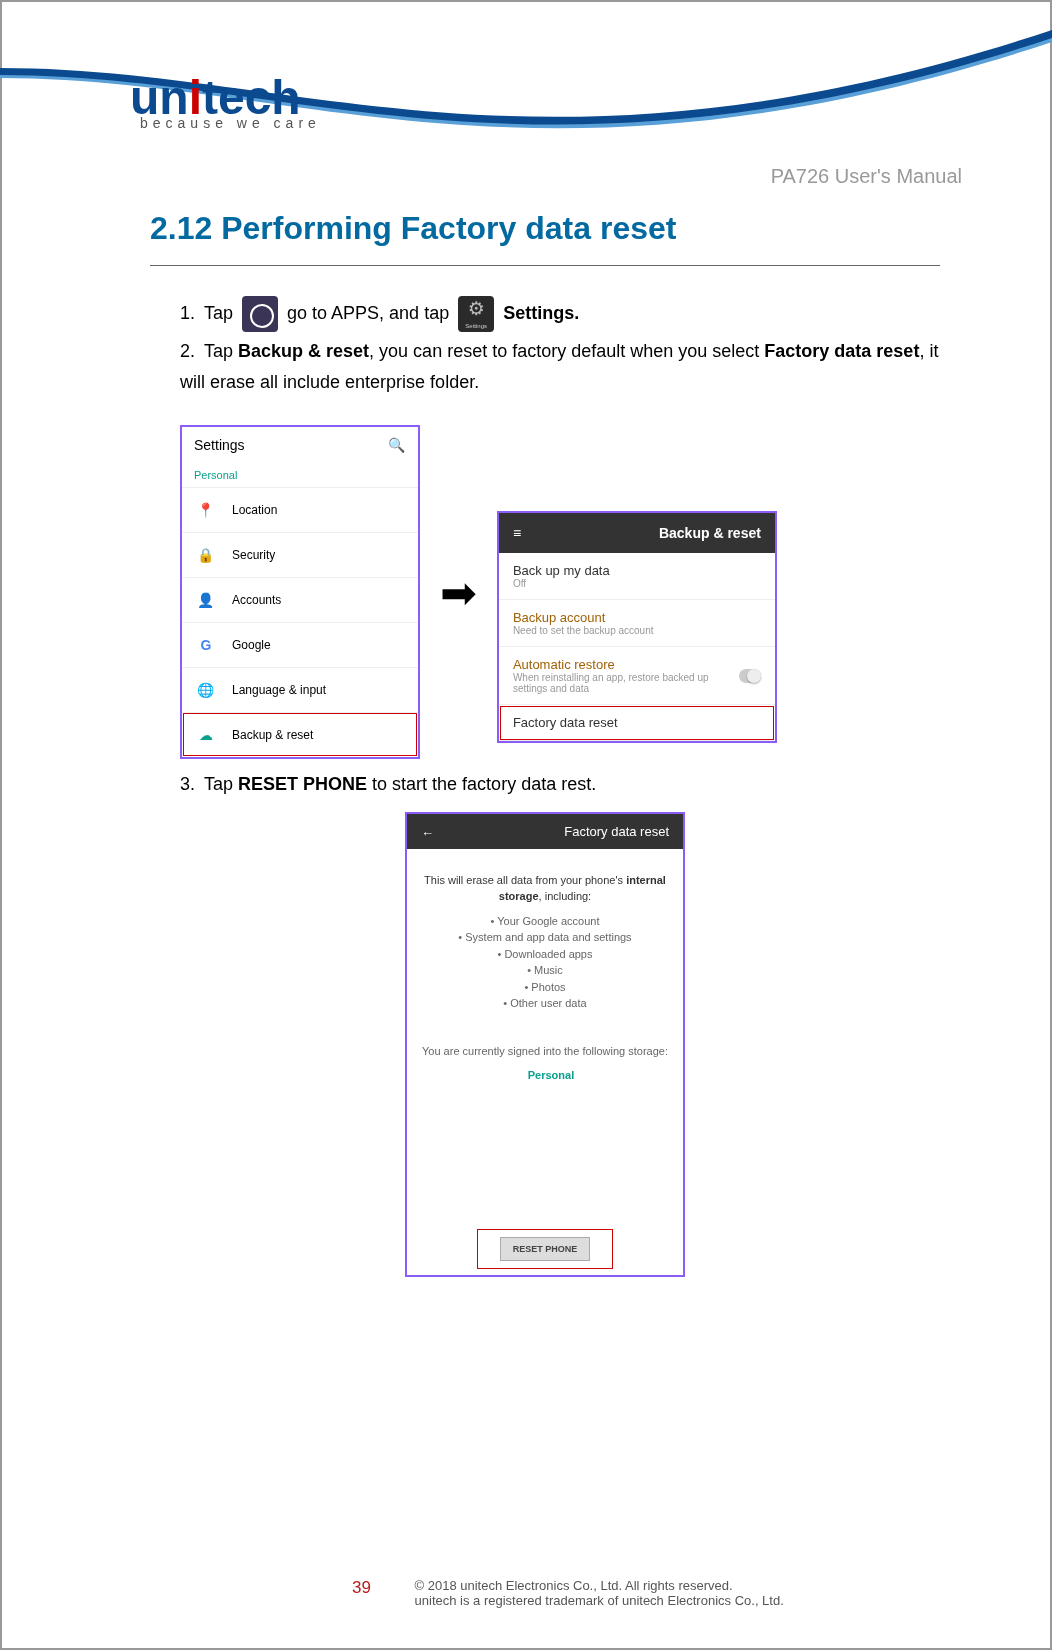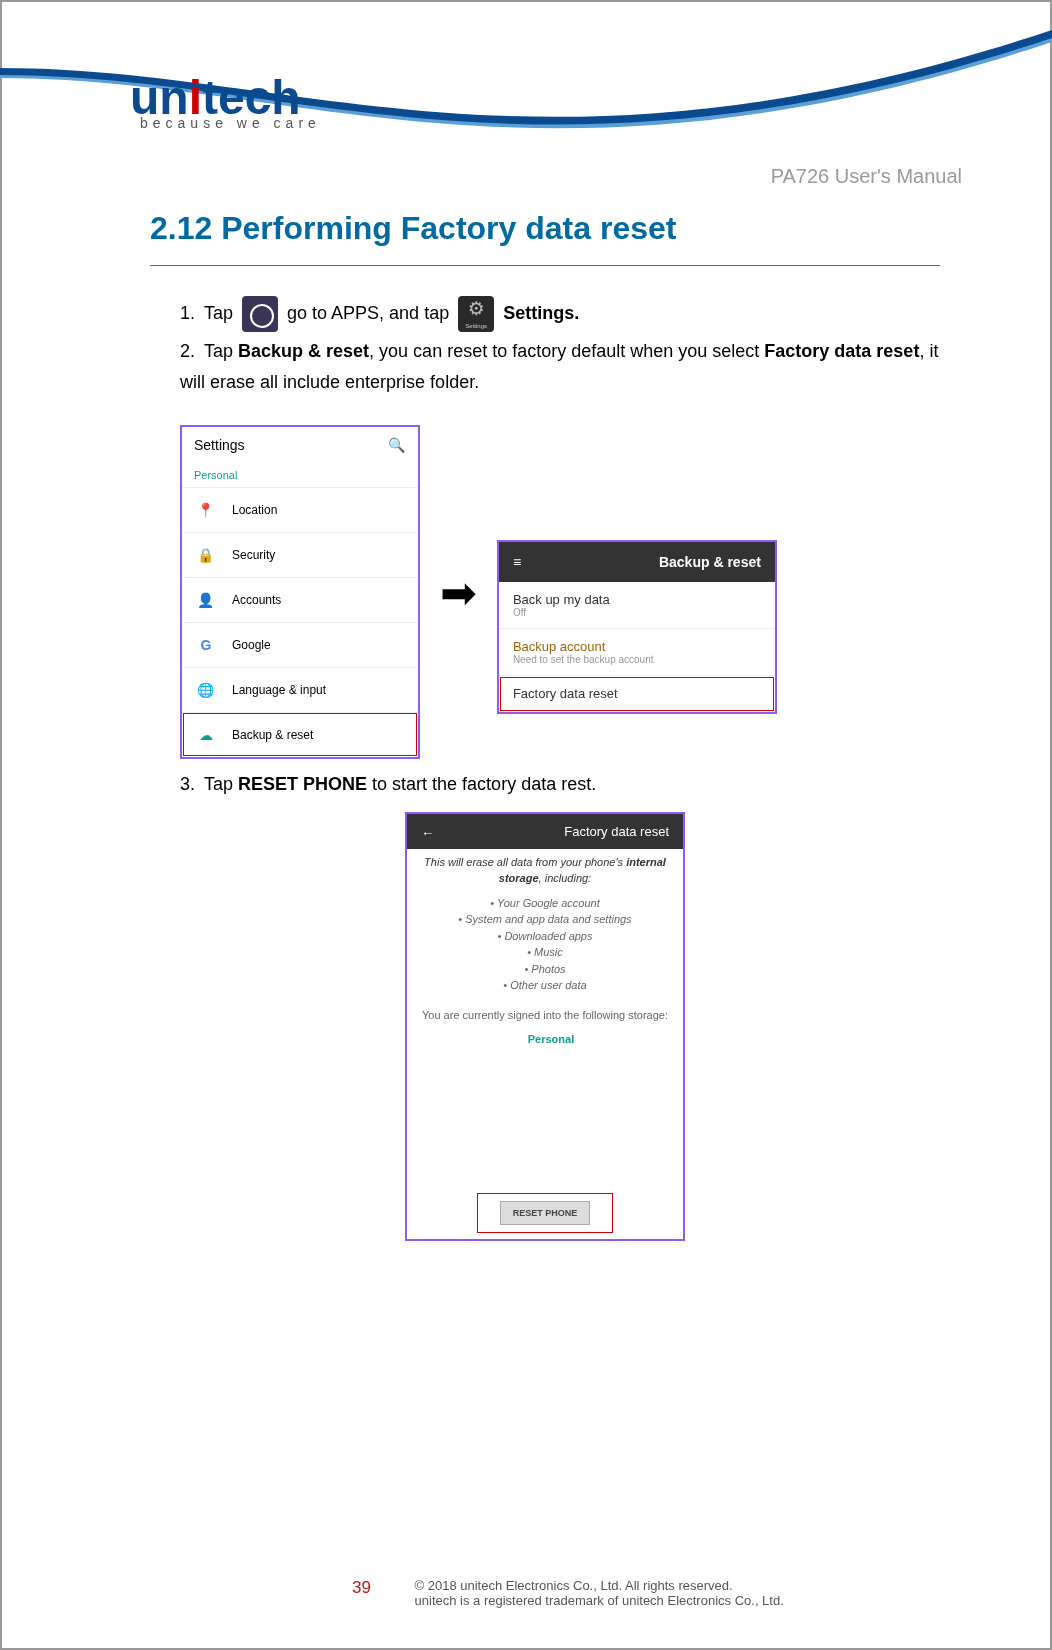--- a/index.html
+++ b/index.html
@@ -199,26 +199,25 @@
     .screen-3 .screen-header {
       background: #333;
       color: white;
       padding: 10px 14px;
       display: flex;
       gap: 14px;
       align-items: center;
       font-size: 13px;
     }
     .factory-body {
-      padding: 5px 12px;
+      padding: 23px 12px;
       background: white;
       font-size: 11px;
       color: #666;
       line-height: 1.5;
-      font-style: italic;
     }
     .factory-body .heading { color: #333; margin-bottom: 8px; }
     .factory-body ul { list-style: none; margin-left: 0; }
     .factory-body ul li::before { content: '• '; }
     .factory-accounts {
       background: white;
       padding: 10px 12px;
       font-size: 11px;
       color: #666;
     }
@@ -349,20 +348,27 @@
         <span>≡</span>
         <span>Backup &amp; reset</span>
       </div>
       <div class="backup-item">
         <div class="primary">Back up my data</div>
         <div class="secondary">Off</div>
       </div>
       <div class="backup-item disabled">
         <div class="primary">Backup account</div>
         <div class="secondary">Need to set the backup account</div>
+      </div>
+      <div class="backup-item disabled toggle">
+        <div>
+          <div class="primary">Automatic restore</div>
+          <div class="secondary">When reinstalling an app, restore backed up settings and data</div>
+        </div>
+        <div class="toggle-switch"></div>
       </div>
       <div class="backup-item highlighted" style="outline:1.5px solid #c00; outline-offset:-2px;">
         <div class="primary">Factory data reset</div>
       </div>
     </div>
   </div>
 
   <div class="step" style="padding-left:30px;">
     <span class="num">3.</span><span>Tap </span><span class="bold">RESET PHONE</span><span> to start the factory data rest.</span>
   </div>

